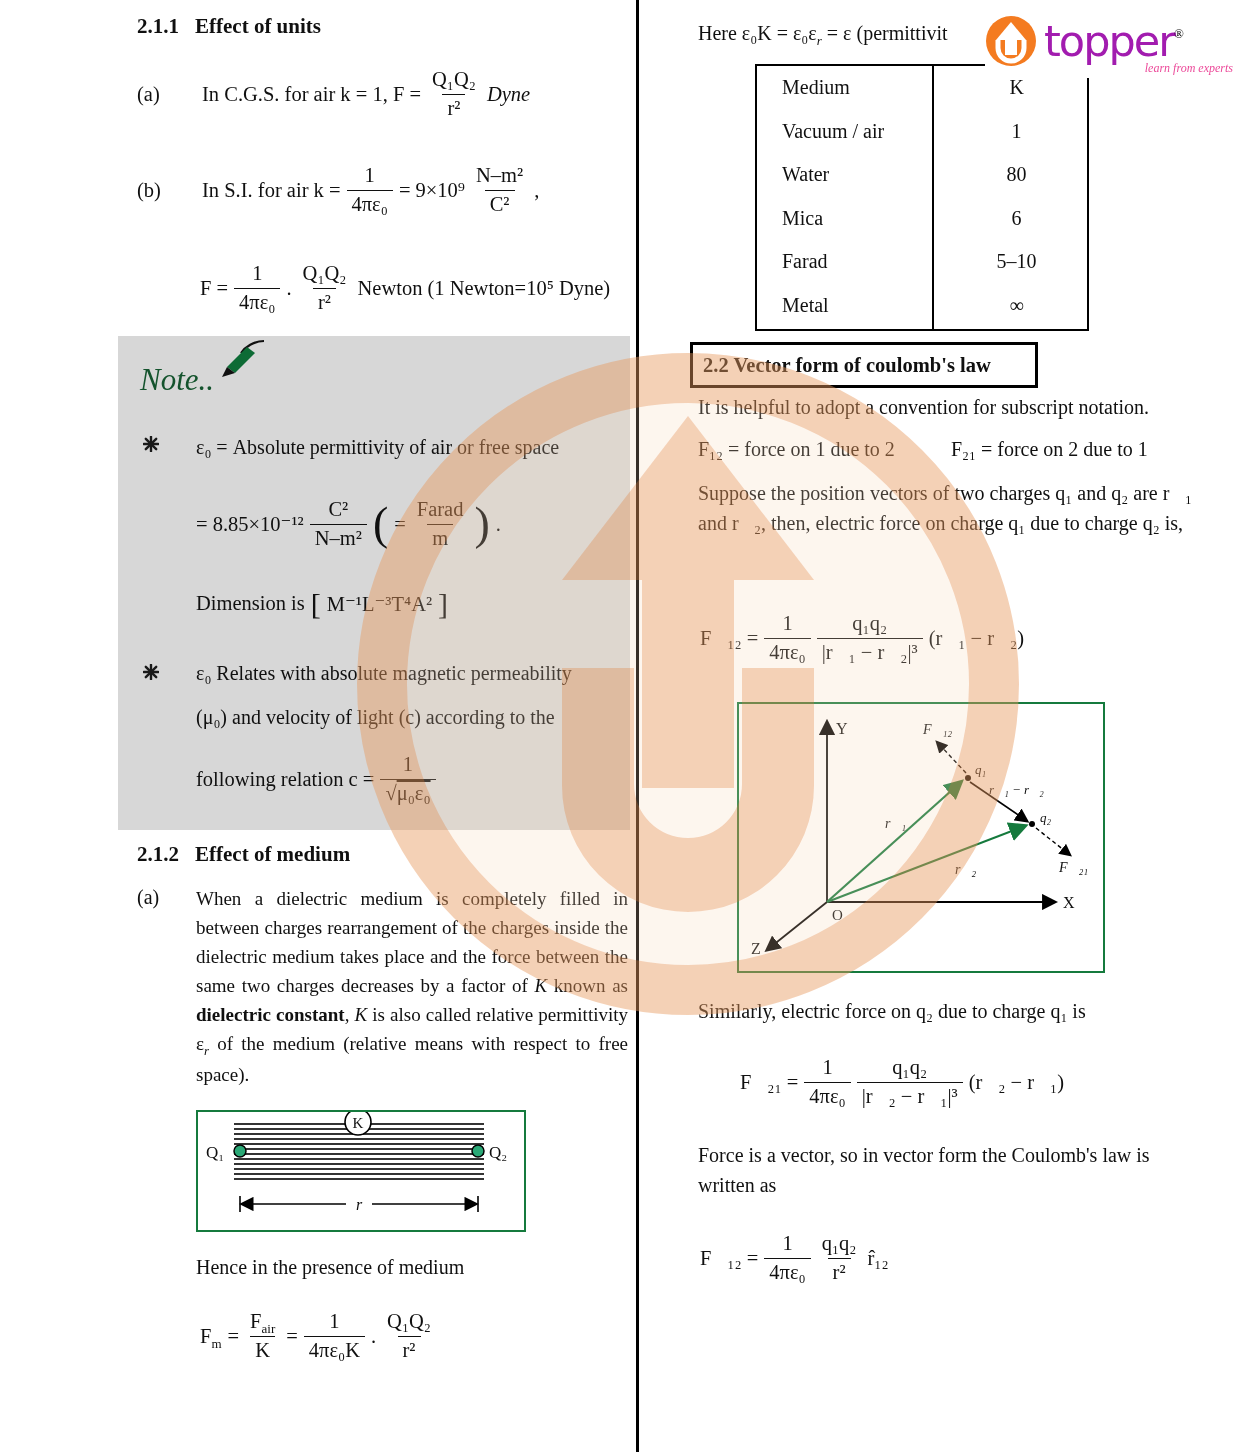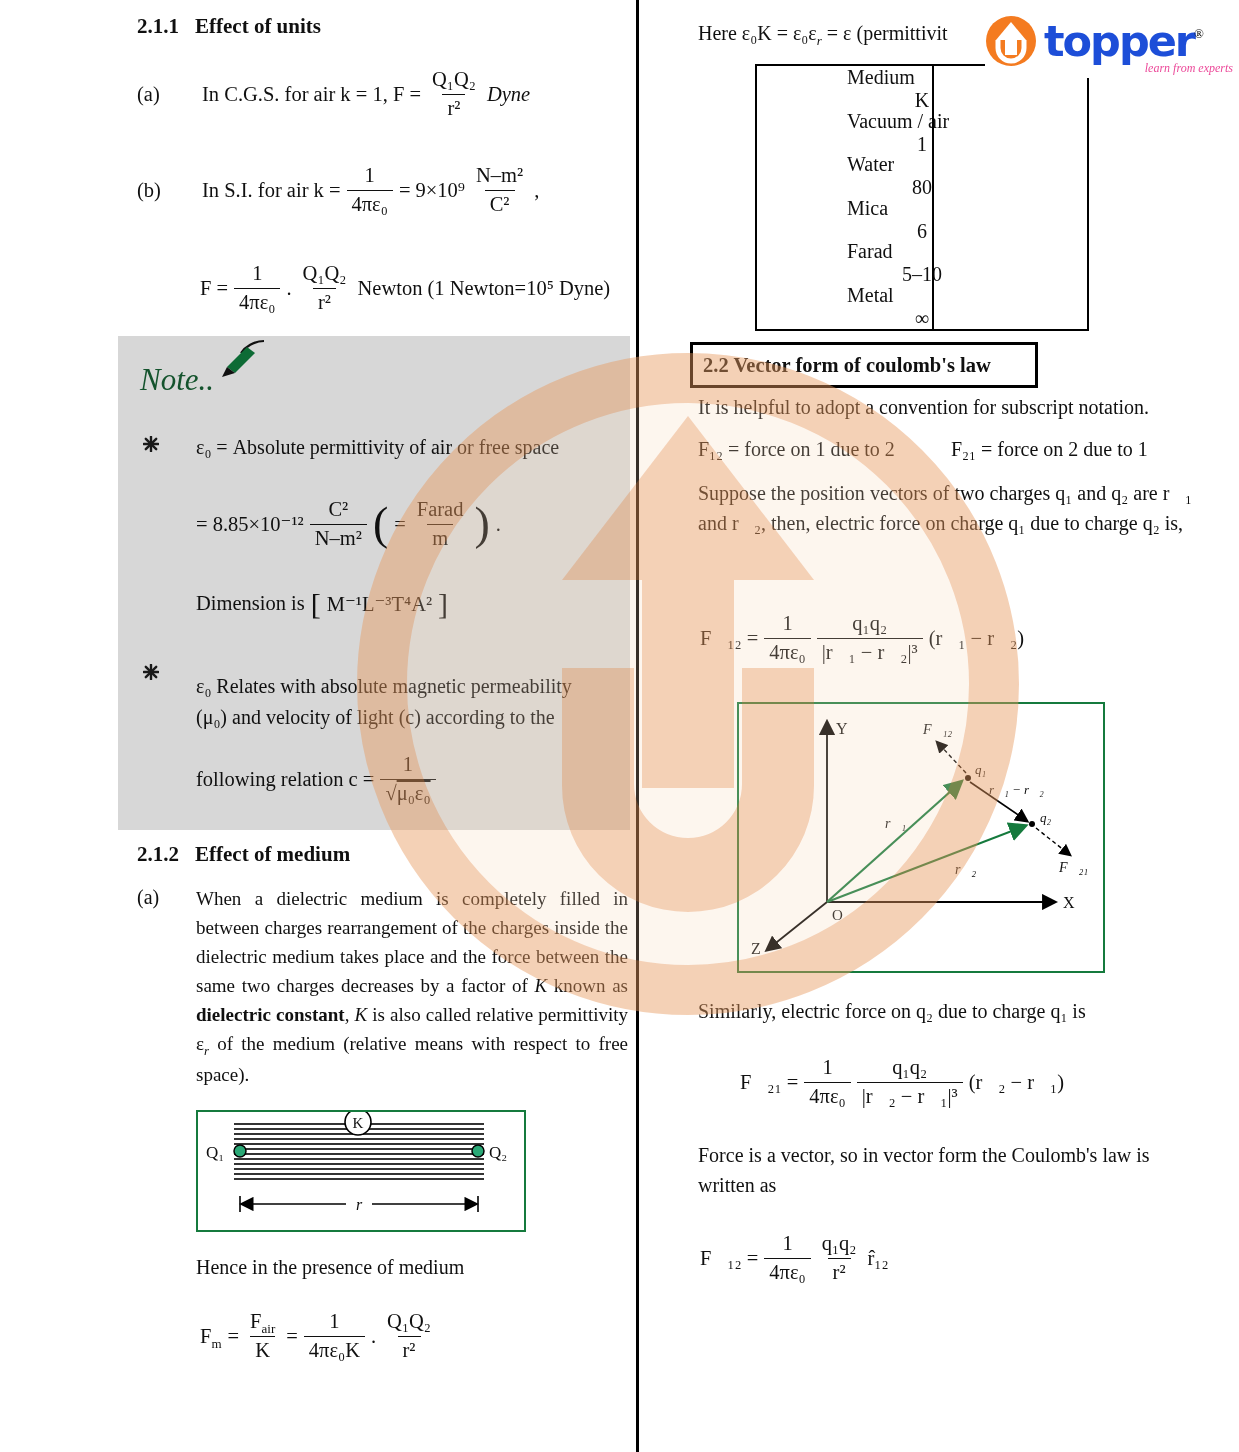--- a/index.html
+++ b/index.html
@@ -22,31 +22,31 @@
   .bigb{font-size:30px;line-height:0.9;}
   .ovl{text-decoration:overline;}
   .i{font-style:italic;}
   .b{font-weight:700;}
   .divider{position:absolute;left:636px;top:0;width:3px;height:1452px;background:#000;z-index:1;}
   .note-box{position:absolute;left:118px;top:336px;width:512px;height:494px;background:#d7d7d7;z-index:1;}
   .n-abs{position:absolute;}
   .note-title{font-style:italic;font-size:31px;color:#14532d;}
   .para{font-size:19px;line-height:29px;text-align:justify;}
   .tbl{border:2.4px solid #000;display:flex;flex-direction:column;position:absolute;z-index:1;background:transparent;}
-  .tr{display:flex;height:43.5px;align-items:center;font-size:20px;flex-direction:column;}
+  .tr{display:flex;height:43.5px;align-items:center;font-size:20px;}
   .td1{width:175px;padding-left:25px;}
   .td2{width:150px;text-align:center;}
   .colline{position:absolute;left:175px;top:0;bottom:0;width:2px;background:#000;}
   .s22box{position:absolute;border:3px solid #000;display:flex;align-items:center;padding-left:10px;
           font-weight:700;font-size:20.5px;z-index:1;}
   .figbox{position:absolute;border:2.5px solid #157a3d;z-index:1;background:transparent;}
   .watermark{position:absolute;z-index:6;opacity:0.45;pointer-events:none;}
   .logo{display:flex;align-items:center;gap:7px;}
-  .logo-name{font-family:"DejaVu Sans","Liberation Sans",sans-serif;font-weight:700;font-size:43px;
-             letter-spacing:-2px;color:#1d4ed8;line-height:1;}
+  .logo-name{font-family:"DejaVu Sans","Liberation Sans",sans-serif;font-weight:400;font-size:43px;
+             letter-spacing:-2px;color:#a21caf;line-height:1;}
   .logo-reg{font-size:13px;position:relative;top:-18px;}
   .logo-tag{position:absolute;right:4px;bottom:2px;color:#ec4899;font-style:italic;font-size:12px;}
   svg text{font-family:"Liberation Serif","DejaVu Serif",serif;fill:#101010;}
 </style>
 </head>
 <body>
 
 <div class="page">
 
   <div class="divider"></div>
@@ -136,21 +136,21 @@
     </div>
 
     <svg class="n-abs" style="left:25px;top:328px;" width="16" height="16" viewBox="0 0 20 20">
       <g stroke="#1a1a1a" stroke-width="3" stroke-linecap="round">
         <line x1="10" y1="1" x2="10" y2="19"></line>
           <line x1="1" y1="10" x2="19" y2="10"></line>
         <line x1="3.5" y1="3.5" x2="16.5" y2="16.5"></line>
           <line x1="3.5" y1="16.5" x2="16.5" y2="3.5"></line>
       </g>
     </svg>
-    <div class="n-abs txt" style="left:78px;top:326px;margin-top:13px;">ε₀ Relates with absolute magnetic permeability</div>
+    <div class="n-abs txt" style="left:78px;top:326px;">ε₀ Relates with absolute magnetic permeability</div>
     <div class="n-abs txt" style="left:78px;top:370px;">(μ₀) and velocity of light (c) according to the</div>
     <div class="n-abs eq" style="left:78px;top:412px;height:62px;">
       <span>following relation  c =</span>
       <span class="frac">
         <span class="num">1</span>
         <span class="den">
             <span>√</span>
             <span class="ovl">μ₀ε₀</span>
           </span>
       </span>

